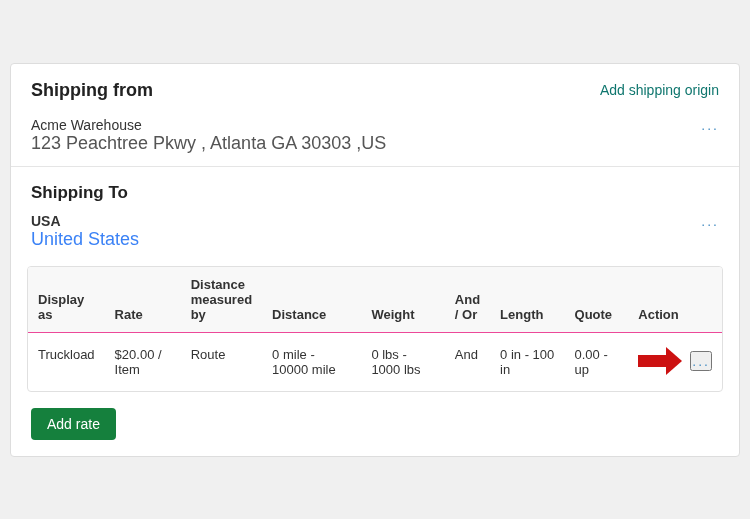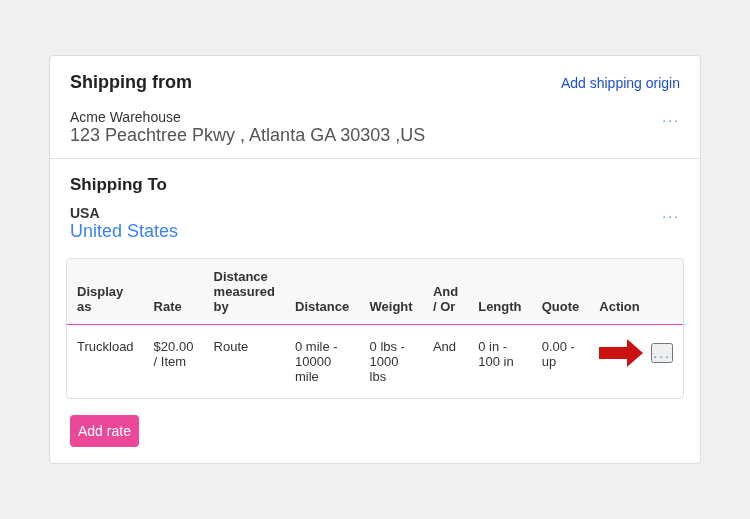--- a/index.html
+++ b/index.html
@@ -10,37 +10,37 @@
       background: #f0f0f0;
       display: flex;
       justify-content: center;
       align-items: center;
       min-height: 100vh;
     }
     .card {
       background: #fff;
       border: 1px solid #ddd;
       border-radius: 4px;
-      width: 652px;
+      width: 730px;
       padding: 0;
       overflow: hidden;
     }
     .section-header {
       display: flex;
       justify-content: space-between;
       align-items: center;
       padding: 16px 20px 12px 20px;
     }
     .section-title {
       font-size: 18px;
       font-weight: 600;
       color: #222;
     }
     .link-btn {
-      color: #1d4ed8;
+      color: #0f766e;
       font-size: 14px;
       cursor: pointer;
       text-decoration: none;
       background: none;
       border: none;
       padding: 0;
     }
     .origin-info {
       padding: 4px 16px 12px 20px;
       position: relative;
@@ -147,25 +147,25 @@
       align-items: center;
       gap: 8px;
     }
     .action-ellipsis {
       color: #4a90c4;
       cursor: pointer;
       font-size: 14px;
       letter-spacing: 2px;
     }
     .add-rate-btn {
-      background: #ec4899;
+      background: #15803d;
       color: #fff;
       border: none;
       border-radius: 4px;
-      padding: 8px 8px;
+      padding: 8px 16px;
       font-size: 14px;
       cursor: pointer;
       margin: 4px 4px 0 4px;
     }
     
     .arrow-shape {
       display: inline-block;
       position: relative;
       width: 44px;
       height: 28px;

